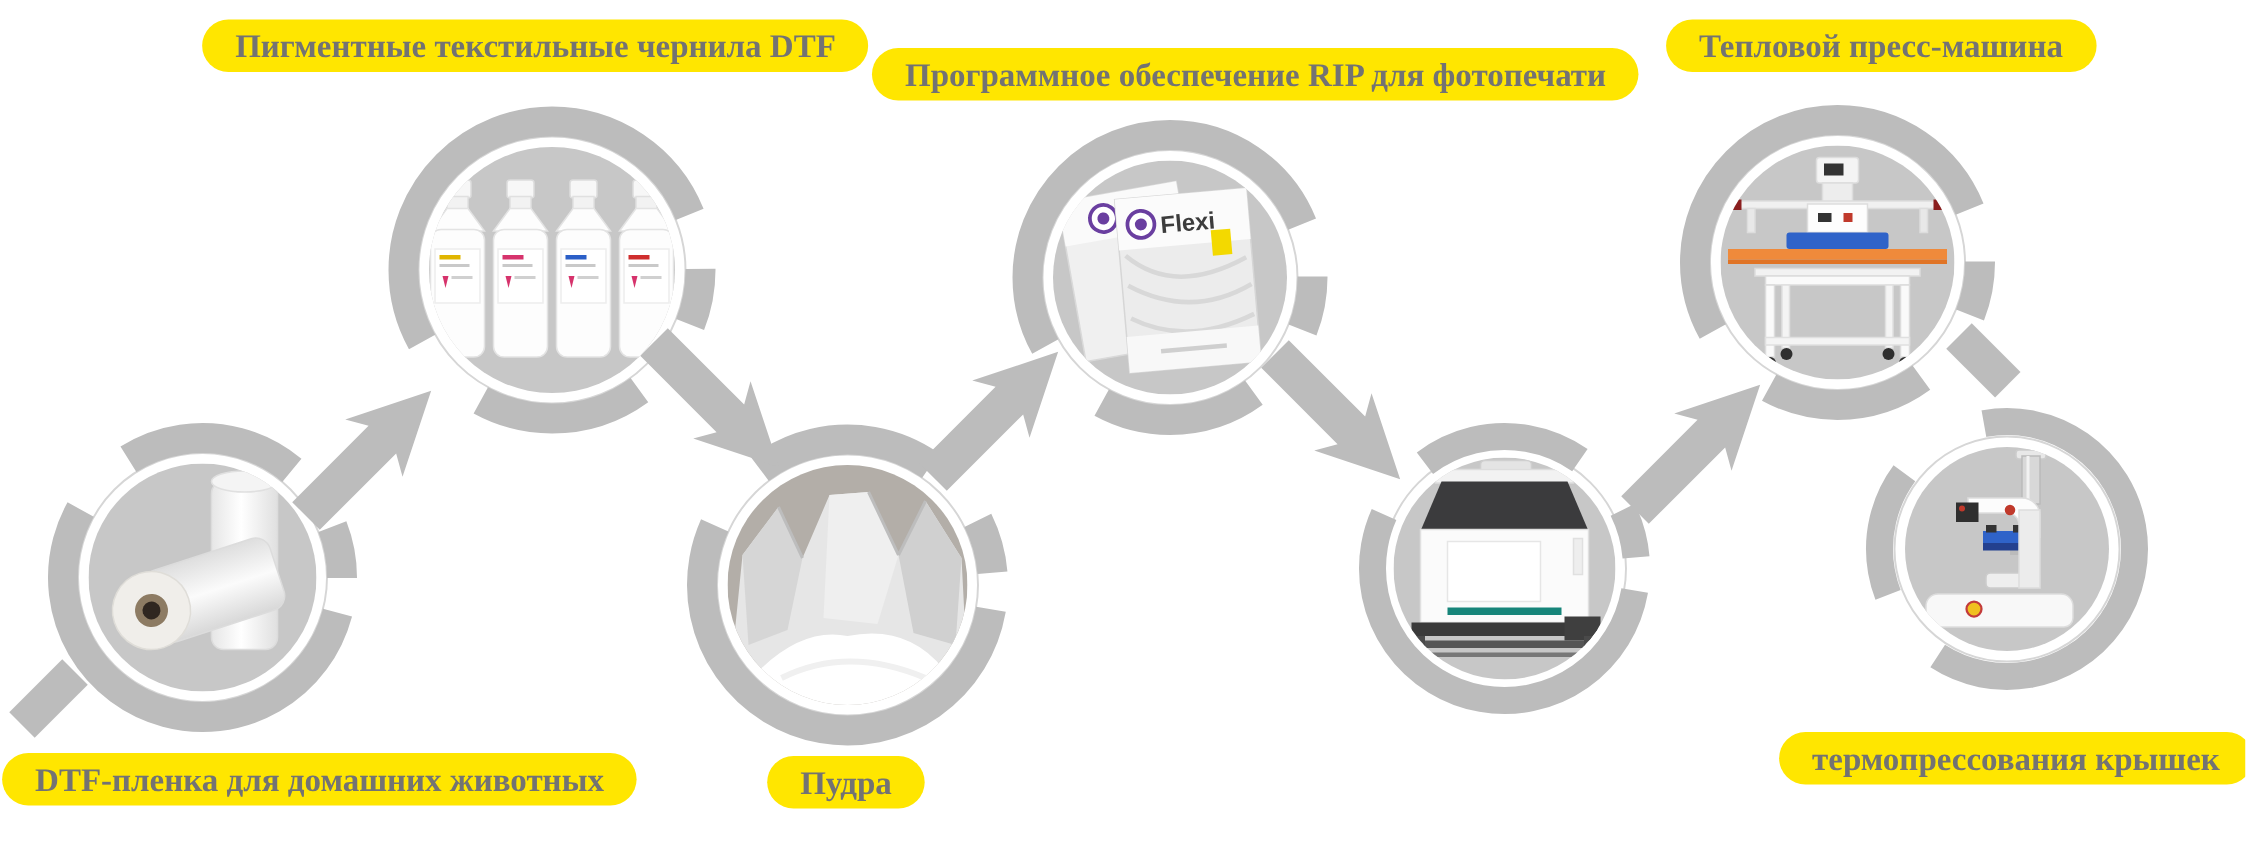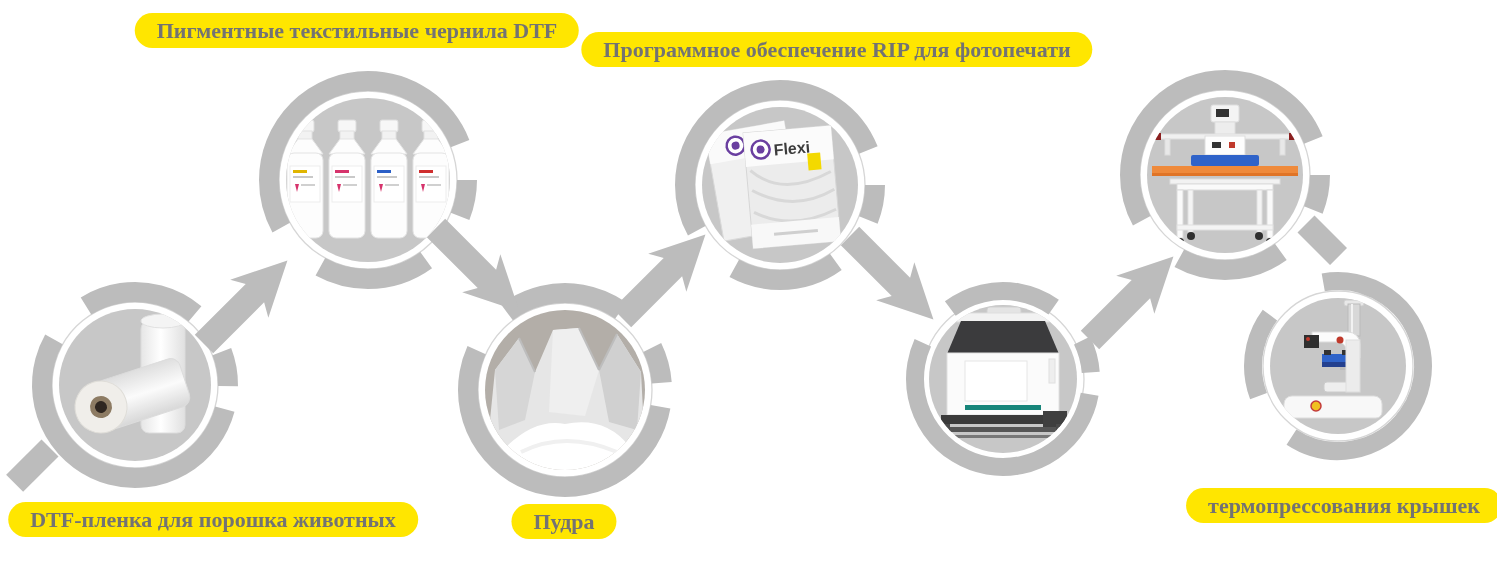--- a/index.html
+++ b/index.html
@@ -269,22 +269,25 @@
       <circle cx="-22" cy="40" r="5" fill="#f0c020" stroke="#c33b3b" stroke-width="1.5"></circle>
     </g>
   </svg>
 
   <div class="label-wrap" style="left:357px;top:13px">
     <span class="pill">Пигментные текстильные чернила DTF</span>
   </div>
   <div class="label-wrap" style="left:837px;top:32px">
     <span class="pill">Программное обеспечение RIP для фотопечати</span>
   </div>
+  <div class="label-wrap" style="left:1254px;top:13px">
+    <span class="pill">Тепловой пресс-машина</span>
+  </div>
   <div class="label-wrap" style="left:213px;top:502px">
-    <span class="pill">DTF-пленка для порошка животных</span>
+    <span class="pill">DTF-пленка для домашних животных</span>
   </div>
   <div class="label-wrap" style="left:564px;top:504px">
     <span class="pill">Пудра</span>
   </div>
   <div class="label-wrap" style="left:995px;top:484px">
   </div>
   <div class="label-wrap" style="left:1344px;top:488px">
     <span class="pill">термопрессования крышек</span>
   </div>
 

